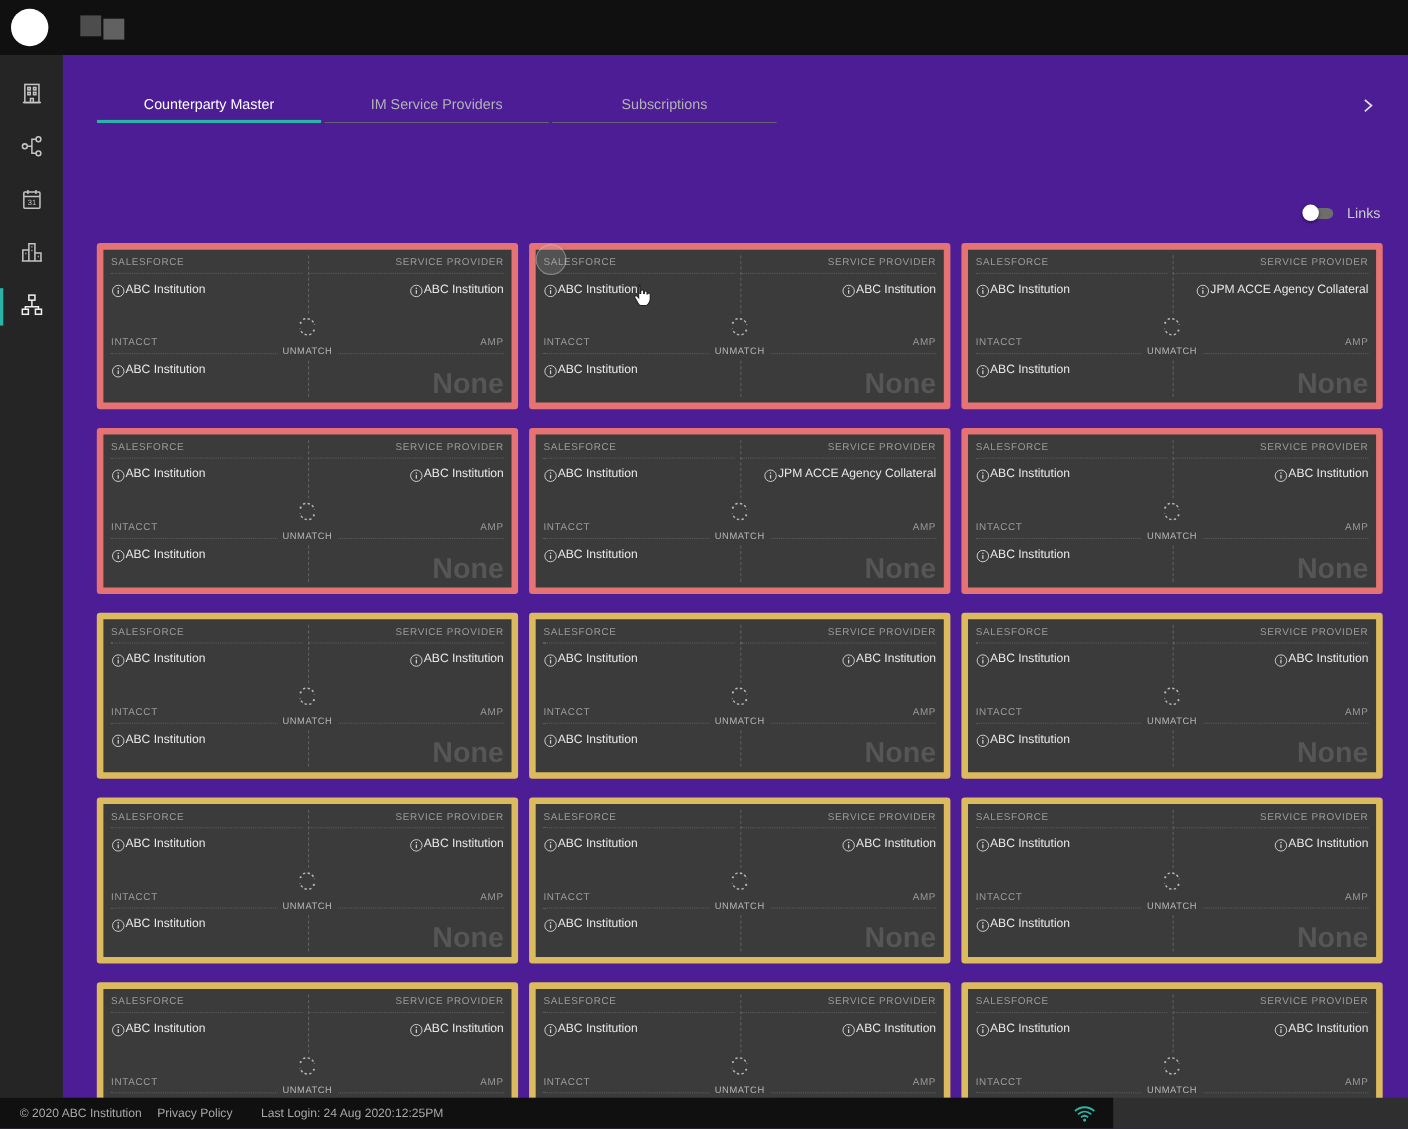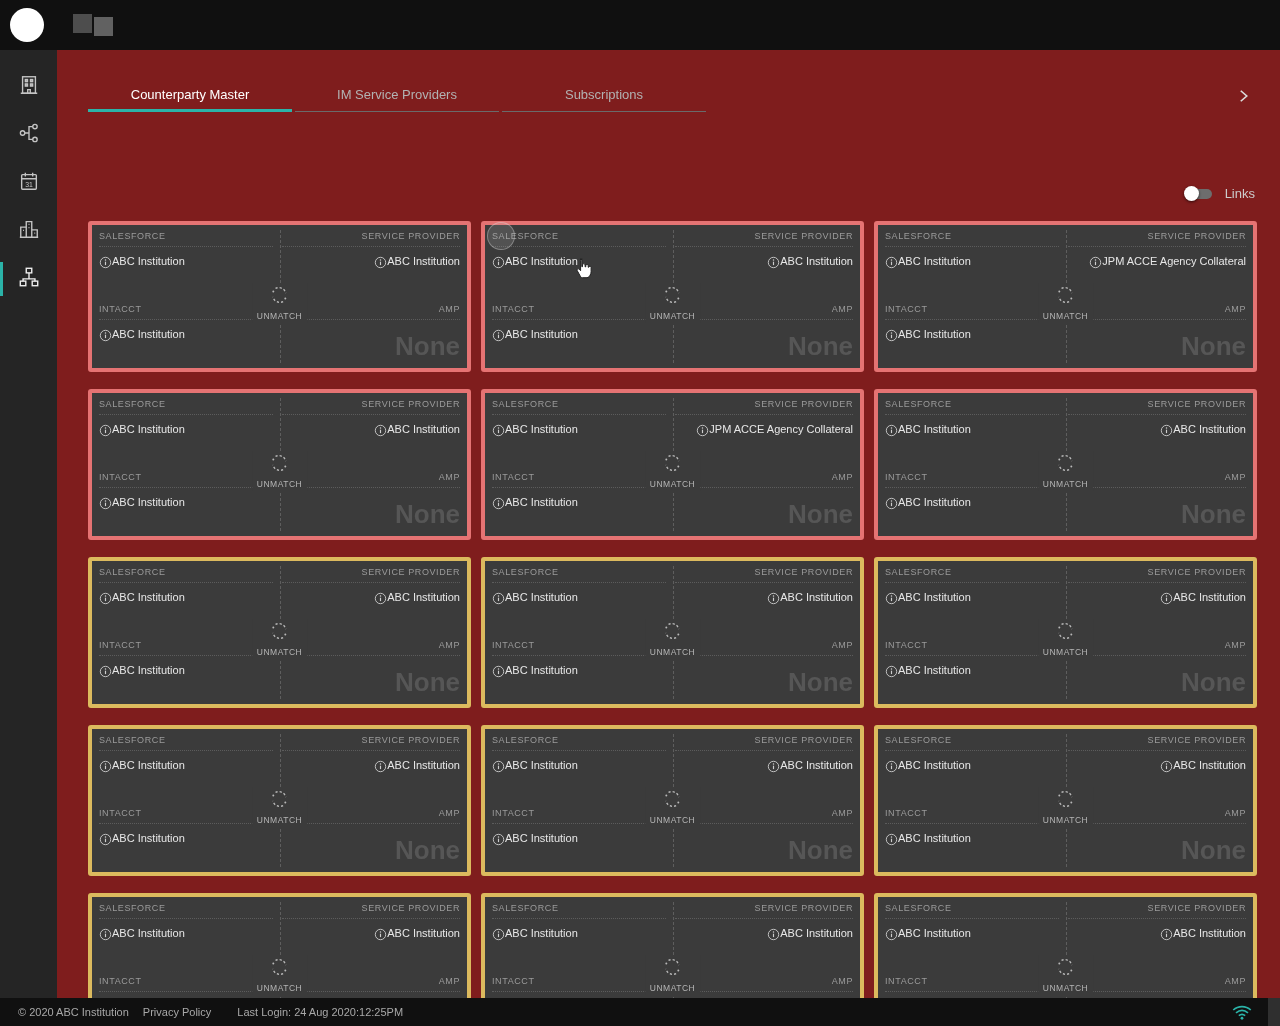--- a/index.html
+++ b/index.html
@@ -13,21 +13,21 @@
   .brand-sq1 { position:absolute; left:73px; top:14px; width:19px; height:19px; background:#4d4d4d; }
   .brand-sq2 { position:absolute; left:94px; top:17px; width:19px; height:19px; background:#616161; }
 
   
   .sidebar { position:absolute; top:50px; left:0; width:57px; bottom:28px; background:#252525; z-index:15; padding-top:13px; }
   .side-item { height:48px; display:flex; align-items:center; justify-content:center; position:relative; color:#c4c4c4; cursor:pointer; }
   .side-item.active { color:#efefef; }
   .side-item.active::before { content:''; position:absolute; left:0; top:7px; bottom:7px; width:3px; background:#2bb3a8; }
 
   
-  .content { position:absolute; top:50px; left:57px; right:0; bottom:28px; background:#7f1d1d; overflow:hidden; }
+  .content { position:absolute; top:50px; left:57px; right:0; bottom:28px; background:#4c1d95; overflow:hidden; }
 
   
   .tab-bar { position:absolute; top:30px; left:31px; right:0; height:32px; display:flex; overflow:hidden; }
   .tab { flex:0 0 204px; margin-right:3px; display:flex; align-items:center; justify-content:center;
          font-size:13px; color:#b2b2b2; border-bottom:1px solid #6a6a6a; padding-bottom:2px; cursor:pointer; white-space:nowrap; }
   .tab.active { color:#ffffff; border-bottom:3px solid #2bb3a8; padding-bottom:0; }
   .tab-arrow { position:absolute; top:37px; right:28px; width:18px; height:18px; color:#dcdcdc; cursor:pointer; }
 
   
   .filter-row { position:absolute; top:88px; left:31px; display:flex; gap:17px; }
@@ -38,39 +38,39 @@
   
   .toggle-row { position:absolute; top:134px; right:25px; height:18px; display:flex; align-items:center; gap:13px; }
   .switch { position:relative; width:28px; height:15px; cursor:pointer; }
   .switch .track { position:absolute; left:5px; top:3px; width:23px; height:10px; border-radius:5px; background:#6d6d6d; }
   .switch .knob { position:absolute; left:0; top:0; width:15px; height:15px; border-radius:50%; background:#ffffff;
                   box-shadow:0 1px 3px rgba(0,0,0,.6); }
   .toggle-label { color:#cccccc; font-size:13px; }
 
   
   .card-grid { position:absolute; top:171px; left:31px; display:grid; grid-template-columns:repeat(3,383px); gap:17px 10px; }
-  .card { position:relative; height:151px; background:#3b3b3b; border:4px solid #15803d; border-radius:3px; }
+  .card { position:relative; height:151px; background:#3b3b3b; border:6px solid #15803d; border-radius:3px; }
   .vline { position:absolute; left:50%; top:5px; bottom:5px; border-left:1px dashed #5e5e5e; }
   .quad { position:absolute; width:174px; }
   .q-tl { left:7px;  top:6px; }
   .q-tr { right:7px; top:6px; width:178px; text-align:right; }
   .q-bl { left:7px;  top:79px; }
   .q-br { right:7px; top:79px; text-align:right; }
   .q-label { font-size:9px; letter-spacing:.6px; color:#9b9b9b; padding-bottom:5px; border-bottom:1px dotted #5c5c5c; }
   .q-value { margin-top:7px; font-size:11px; color:#e7e7e7; display:flex; align-items:flex-start; gap:0; line-height:1.3; }
   .q-tr .q-value, .q-br .q-value { justify-content:flex-end; }
   .q-tr .q-value span { text-align:right; }
   .info-ic { flex:0 0 auto; color:#cfcfcf; display:inline-flex; margin-top:2px; cursor:pointer; }
   .amp-none { margin-top:13px; font-size:26px; font-weight:bold; color:#565656; line-height:1.05; }
   .unmatch { position:absolute; left:50%; top:58px; transform:translateX(-50%); background:#3b3b3b;
              padding:2px 5px; text-align:center; cursor:pointer; z-index:2; }
   .unmatch-label { font-size:8.5px; letter-spacing:.5px; color:#b5b5b5; margin-top:2px; }
 
   
-  .footer { position:absolute; bottom:0; left:0; width:1268px; height:28px; background:#101010; z-index:20;
+  .footer { position:absolute; bottom:0; left:0; width:1012px; height:28px; background:#101010; z-index:20;
             display:flex; align-items:center; font-size:11px; color:#a8a8a8; }
   .f-copy { margin-left:18px; }
   .f-privacy { margin-left:14px; cursor:pointer; }
   .f-login { margin-left:26px; }
   .f-wifi { margin-left:auto; margin-right:16px; display:flex; align-items:center; }
 
   
   .ripple { position:absolute; left:487px; top:222px; width:28px; height:28px; border-radius:50%;
             background:rgba(190,190,190,0.18); border:1px solid rgba(230,230,230,0.35); z-index:30; pointer-events:none; }
   .cursor { position:absolute; left:574px; top:258px; z-index:40; pointer-events:none; }

